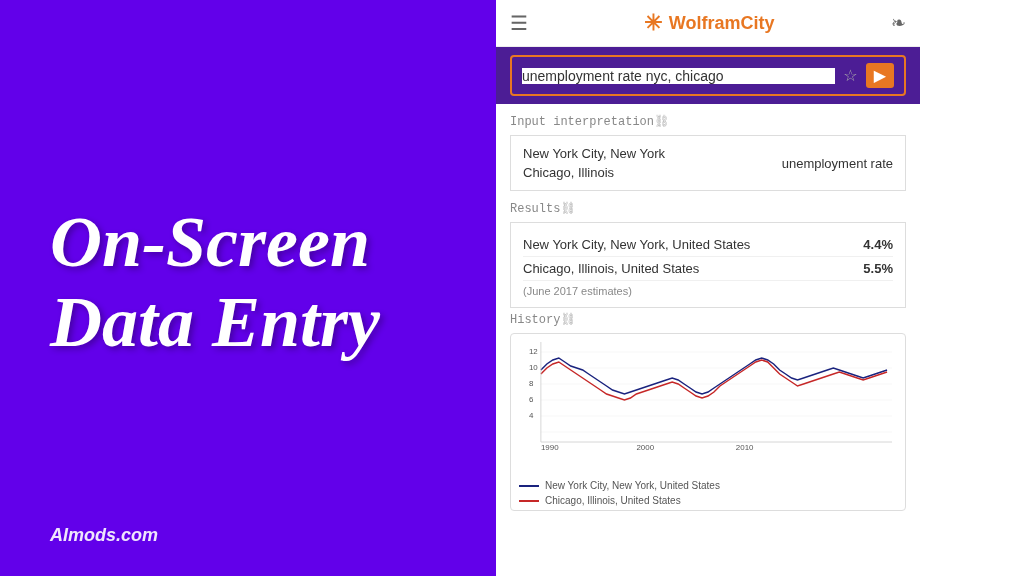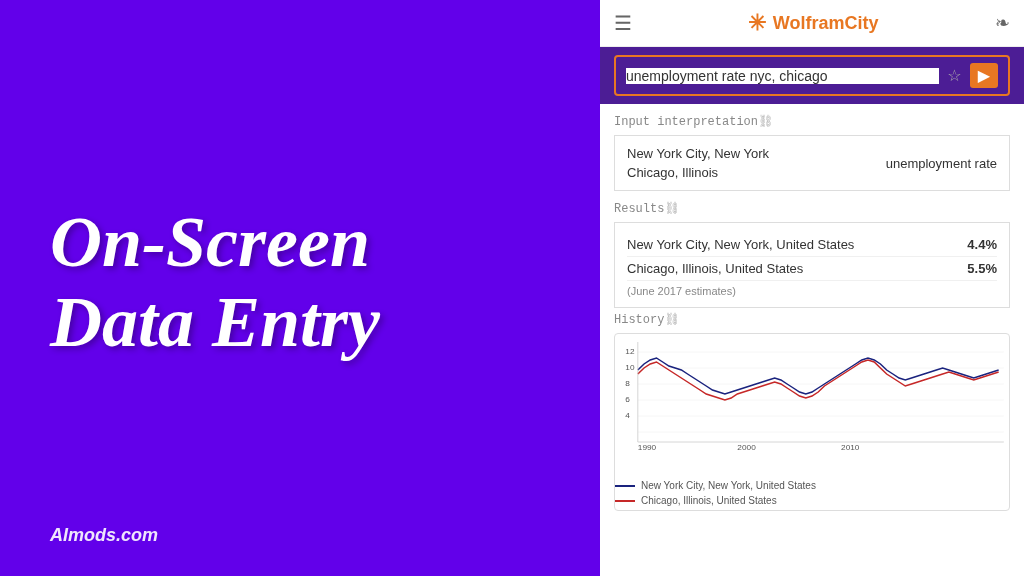--- a/index.html
+++ b/index.html
@@ -6,21 +6,21 @@
     body {
       width: 1024px;
       height: 576px;
       display: flex;
       font-family: Arial, sans-serif;
       overflow: hidden;
     }
 
     
     .left-panel {
-      width: 600px;
+      width: 496px;
       height: 576px;
       background: #6200ea;
       display: flex;
       flex-direction: column;
       justify-content: space-between;
       padding: 40px 50px 30px 50px;
     }
     .left-title {
       font-family: 'Georgia', serif;
       font-weight: 900;
@@ -206,21 +206,21 @@
     }
 
     
     .history-chart {
       margin-top: 4px;
     }
     .chart-container {
       border: 1px solid #ddd;
       border-radius: 4px;
       background: white;
-      padding: 8px 0 4px;
+      padding: 8px 8px 4px;
     }
     .chart-svg {
       width: 100%;
       height: 130px;
     }
     .chart-legend {
       font-size: 10px;
       color: #555;
       margin-top: 4px;
       display: flex;

